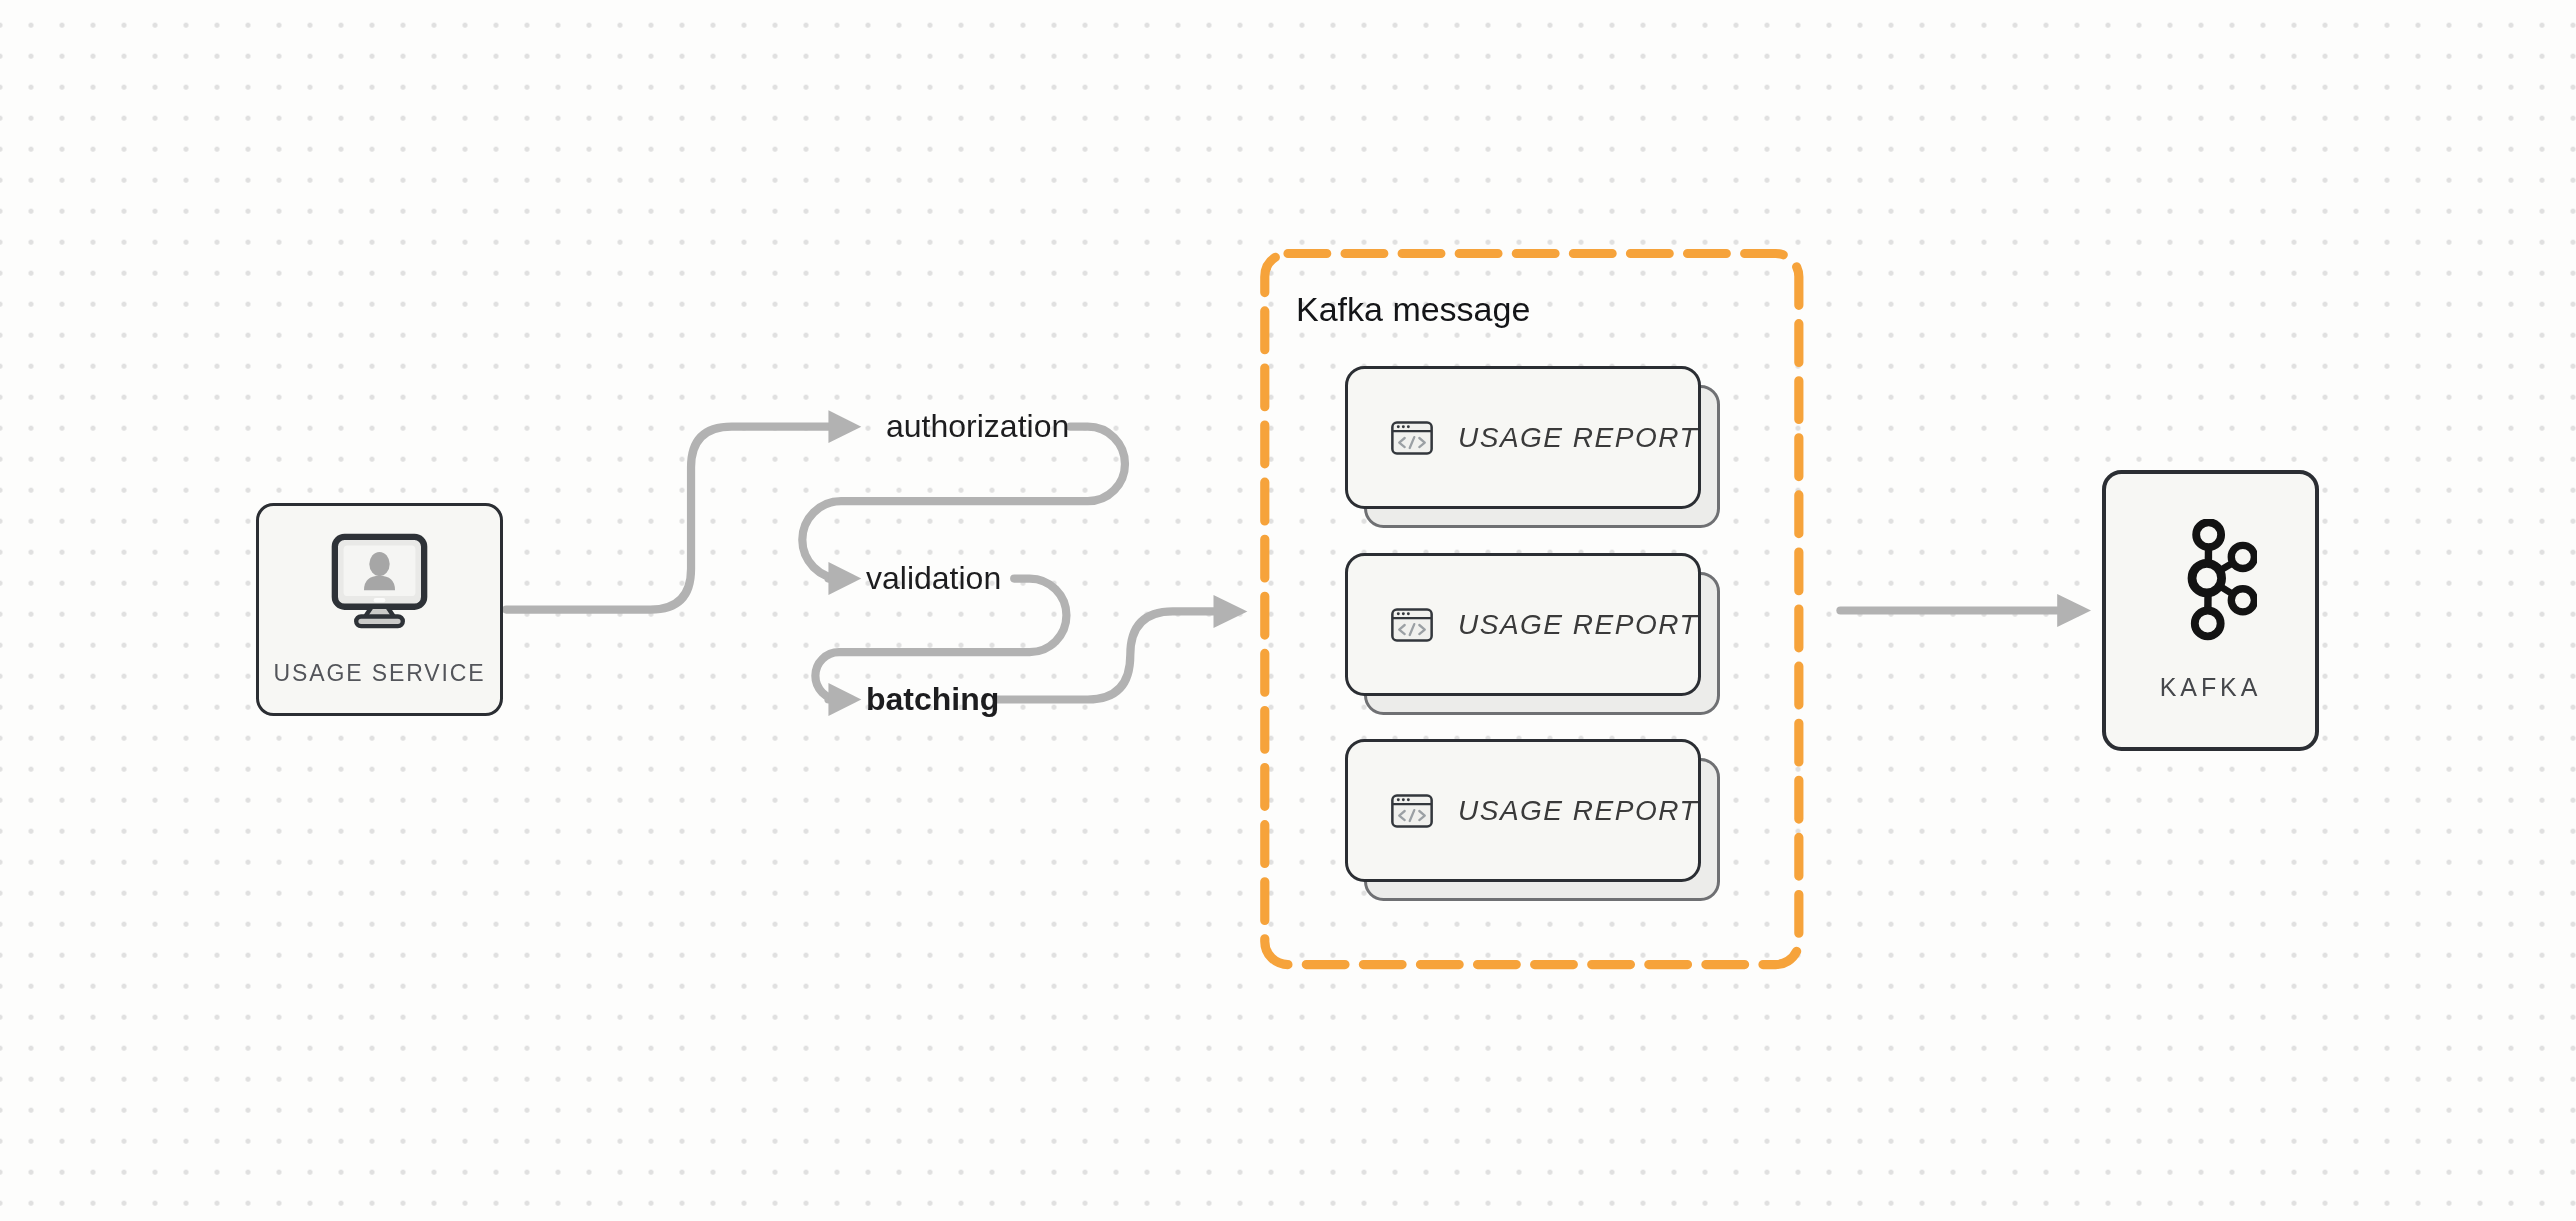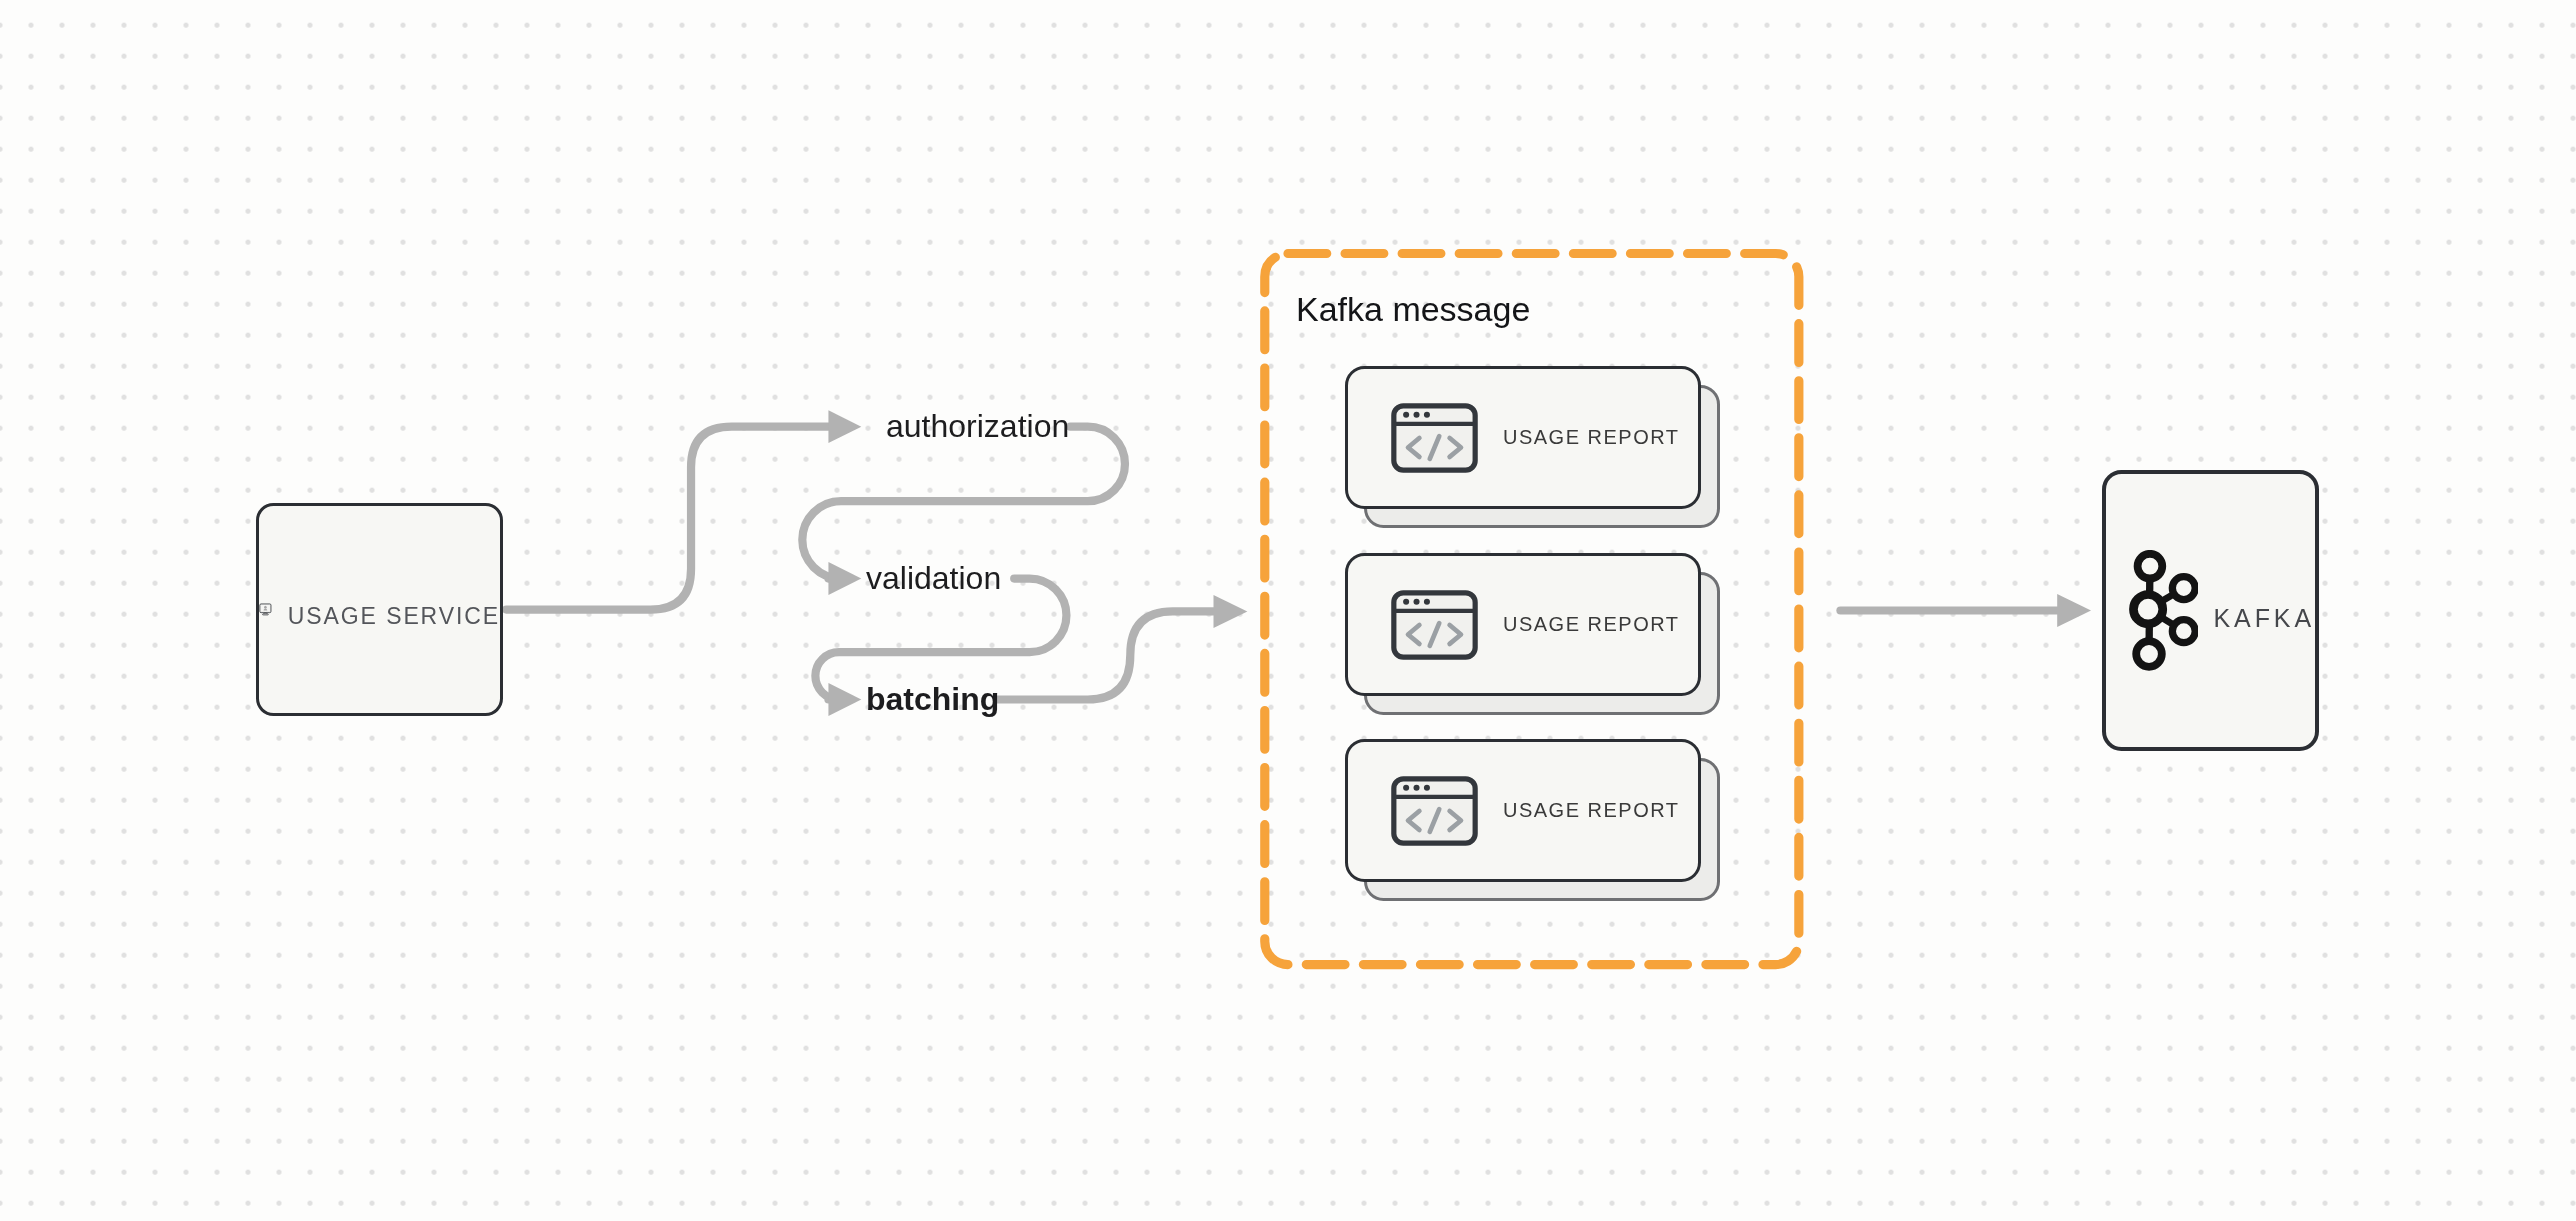--- a/index.html
+++ b/index.html
@@ -22,21 +22,21 @@
     width: 2576px; height: 1221px;
   }
 
   .node {
     position: absolute;
     background: #f7f7f4;
     border: 3.9px solid #2b2e33;
     border-radius: 17.4px;
     box-sizing: border-box;
     display: flex;
-    flex-direction: row;
+    flex-direction: column;
     align-items: center;
     justify-content: center;
     gap: 16px;
   }
   .node-usage-service { left: 256px; top: 503px; width: 247px; height: 213px; }
   .node-kafka { left: 2102px; top: 470px; width: 217px; height: 281px; border-width: 4.8px; border-radius: 19.4px; }
 
   .node-label {
     margin-top: 13.5px;
     font-size: 23px;
@@ -97,21 +97,22 @@
     box-sizing: border-box;
     background: #f7f7f4;
     border: 3.9px solid #2b2e33;
     border-radius: 19.4px;
     display: flex;
     align-items: center;
     padding-left: 43px;
   }
   .card-label {
     margin-left: 25px;
-    font-size: 20px;
+    font-size: 28px;
+    font-style: italic;
     font-weight: 500;
     letter-spacing: 1.5px;
     color: #3a3a3a;
     white-space: nowrap;
   }
 </style>
 </head>
 <body>
 
 <div class="canvas">

